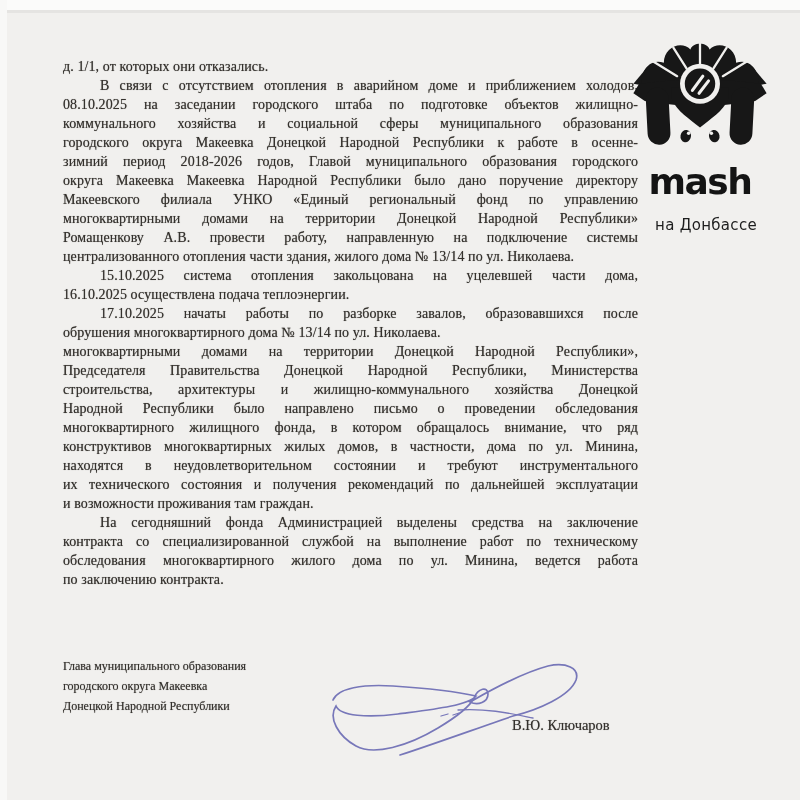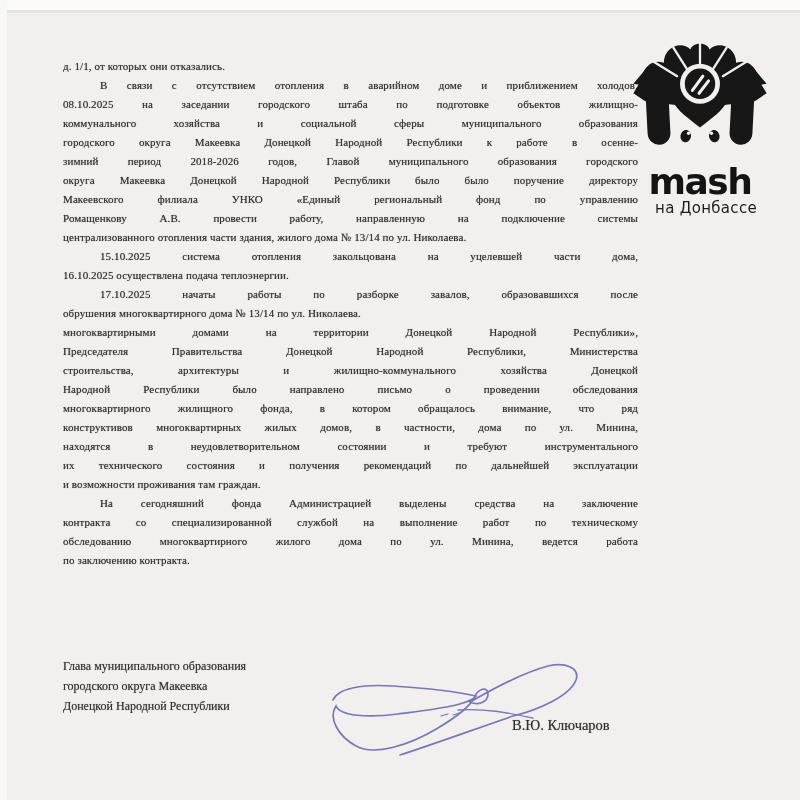--- a/index.html
+++ b/index.html
@@ -16,21 +16,21 @@
   }
   .page{
     position:relative;width:800px;height:800px;
     background:
       linear-gradient(90deg,#f8f8f7 0 7px, rgba(0,0,0,0) 7px),
       linear-gradient(#fbfbfa 0 10px, #e5e4e2 10px 13px, var(--paper) 13px);
   }
   
   .doc-text{
     position:absolute;left:63px;top:57px;width:575px;
-    font-size:11px;line-height:19px;color:var(--text-color);
+    font-size:14px;line-height:19px;color:var(--text-color);
     text-shadow:0 0 .8px rgba(52,49,45,.65);
     letter-spacing:.1px;
   }
   .line{text-align:justify;text-align-last:justify;white-space:normal;}
   .line.para-end{text-align-last:left;}
   .line.indent{text-indent:37px;}
   
   .sig-block{
     position:absolute;left:63px;top:656px;
     font-size:12px;line-height:20px;color:var(--text-color);
@@ -52,55 +52,56 @@
   }
   .logo-svg{display:block;margin:0 auto;width:140px;height:118px;color:var(--logo-color);}
   .brand{
     font-family:"DejaVu Sans", sans-serif;font-weight:bold;
     font-size:36px;line-height:36px;letter-spacing:-1.5px;color:#141414;
     margin-top:6px;
   }
   .tagline{
     font-family:"DejaVu Sans", sans-serif;
     font-size:15px;line-height:17px;letter-spacing:.3px;color:#1d1d1d;
-    margin-top:0;margin-left:12px;
+    margin-top:17px;margin-left:12px;
   }
 </style>
 </head>
 <body>
 
 <div class="page">
 
   <div class="doc-text" id="doc-text">
       <div class="line para-end">д. 1/1, от которых они отказались.</div>
       <div class="line indent">В связи с отсутствием отопления в аварийном доме и приближением холодов,</div>
       <div class="line">08.10.2025 на заседании городского штаба по подготовке объектов жилищно-</div>
       <div class="line">коммунального хозяйства и социальной сферы муниципального образования</div>
       <div class="line">городского округа Макеевка Донецкой Народной Республики к работе в осенне-</div>
       <div class="line">зимний период 2018-2026 годов, Главой муниципального образования городского</div>
-      <div class="line">округа Макеевка Донецкой Народной Республики было было поручение директору</div>
+      <div class="line">округа Макеевка Макеевка Народной Республики было дано поручение директору</div>
       <div class="line">Макеевского филиала УНКО «Единый региональный фонд по управлению</div>
+      <div class="line">многоквартирными домами на территории Донецкой Народной Республики»</div>
       <div class="line">Ромащенкову А.В. провести работу, направленную на подключение системы</div>
       <div class="line para-end">централизованного отопления части здания, жилого дома № 13/14 по ул. Николаева.</div>
       <div class="line indent">15.10.2025 система отопления закольцована на уцелевшей части дома,</div>
       <div class="line para-end">16.10.2025 осуществлена подача теплоэнергии.</div>
       <div class="line indent">17.10.2025 начаты работы по разборке завалов, образовавшихся после</div>
       <div class="line para-end">обрушения многоквартирного дома № 13/14 по ул. Николаева.</div>
       <div class="line">многоквартирными домами на территории Донецкой Народной Республики»,</div>
       <div class="line">Председателя Правительства Донецкой Народной Республики, Министерства</div>
       <div class="line">строительства, архитектуры и жилищно-коммунального хозяйства Донецкой</div>
       <div class="line">Народной Республики было направлено письмо о проведении обследования</div>
       <div class="line">многоквартирного жилищного фонда, в котором обращалось внимание, что ряд</div>
       <div class="line">конструктивов многоквартирных жилых домов, в частности, дома по ул. Минина,</div>
       <div class="line">находятся в неудовлетворительном состоянии и требуют инструментального</div>
       <div class="line">их технического состояния и получения рекомендаций по дальнейшей эксплуатации</div>
       <div class="line para-end">и возможности проживания там граждан.</div>
       <div class="line indent">На сегодняшний фонда Администрацией выделены средства на заключение</div>
       <div class="line">контракта со специализированной службой на выполнение работ по техническому</div>
-      <div class="line">обследованию многоквартирного жилого дома по ул. Минина, ведется работа</div>
+      <div class="line">обследования многоквартирного жилого дома по ул. Минина, ведется работа</div>
       <div class="line para-end">по заключению контракта.</div>
     </div>
 
   <div class="sig-block" id="sig-block">
       <div>Глава муниципального образования</div>
       <div>городского округа Макеевка</div>
       <div>Донецкой Народной Республики</div>
     </div>
 
   <svg class="signature-svg" viewBox="0 0 272 108">

